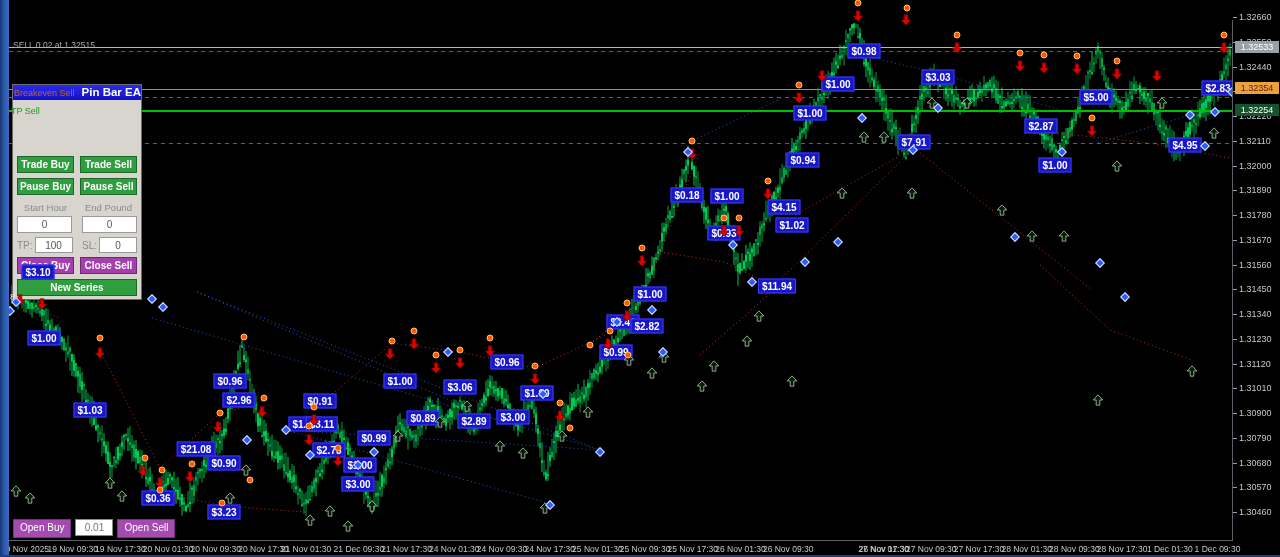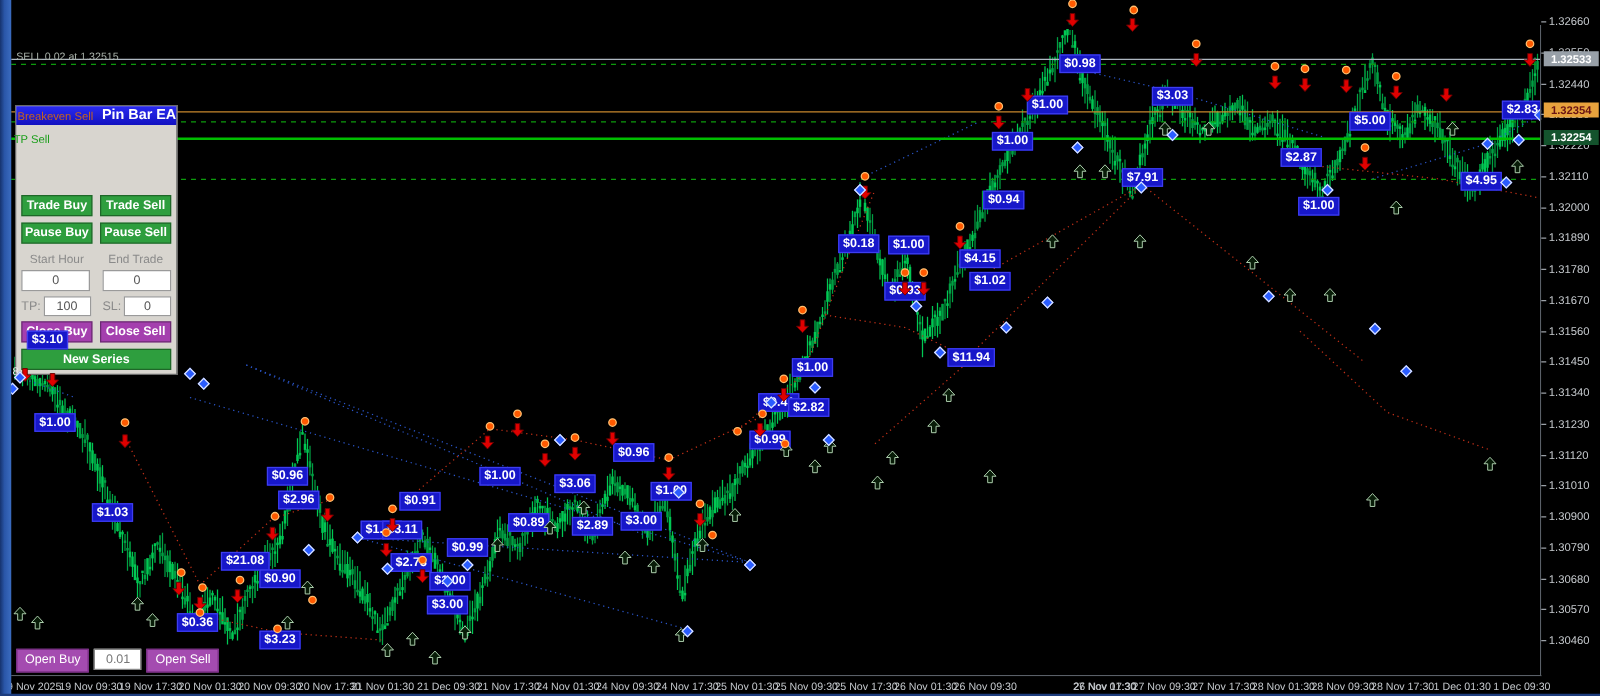--- a/index.html
+++ b/index.html
@@ -15,21 +15,21 @@
   .icon-chart{position:absolute;left:21px;top:4px;width:13px;height:11px;background:#123a7d;border:1px solid #0a2350;}
   .icon-chart i{position:absolute;bottom:1px;width:2px;background:#dfe8ff;}
   .ea-name{position:absolute;right:45px;top:5px;font-size:9px;color:#e0e4ea;}
   .ea-icon{position:absolute;right:32px;top:4px;width:10px;height:10px;border-radius:50%;background:radial-gradient(circle at 35% 35%,#7fb4ff,#1d55c8);}
   
   .price-axis{position:absolute;left:1233px;top:20px;width:47px;height:520px;background:#000;z-index:12;}
   .axis-sep-v{position:absolute;left:1232px;top:20px;width:1px;height:521px;background:#5a6068;z-index:12;}
   .axis-sep-h{position:absolute;left:9px;top:540px;width:1224px;height:1px;background:#5a6068;z-index:12;}
   .ptick{position:absolute;left:0;width:47px;font-size:9px;color:#c4c8cc;white-space:nowrap;}
   .ptick:before{content:"";display:inline-block;width:4px;height:1px;background:#9aa0a6;vertical-align:middle;margin-right:2px;}
-  .pbadge{position:absolute;left:2px;width:44px;font-size:9px;font-weight:bold;text-align:center;padding:1px 0;z-index:13;}
+  .pbadge{position:absolute;left:2px;width:44px;font-size:9px;font-weight:normal;text-align:center;padding:1px 0;z-index:13;}
   .time-axis{position:absolute;left:9px;top:541px;width:1224px;height:15px;background:#000;z-index:12;}
   .ttick{position:absolute;top:3px;font-size:8.5px;color:#c4c8cc;white-space:nowrap;transform:translateX(-50%);}
   
   #candles{position:absolute;left:0;top:0;z-index:2;}
   #connectors{position:absolute;left:0;top:0;z-index:3;}
   .hline{position:absolute;left:9px;width:1224px;z-index:4;}
   .anno{position:absolute;left:0;top:0;width:1280px;height:557px;z-index:6;pointer-events:none;}
   .tag{position:absolute;transform:translate(-50%,-50%);background:#1717c9;border:1px solid #3d3df0;
     color:#fff;font-size:10px;font-weight:bold;padding:0 3px;line-height:13px;white-space:nowrap;}
   .arrow{position:absolute;transform:translate(-50%,0);width:14px;height:16px;}
@@ -1329,21 +1329,21 @@
     <div class="prow" style="top:71px;">
       <div class="pbtn green">Trade Buy</div>
       <div class="pbtn green">Trade Sell</div>
     </div>
     <div class="prow" style="top:93px;">
       <div class="pbtn green">Pause Buy</div>
       <div class="pbtn green">Pause Sell</div>
     </div>
     <div class="prow" style="top:117px;">
       <div class="plabel">Start Hour</div>
-      <div class="plabel">End Trade</div>
+      <div class="plabel">End Pound</div>
     </div>
     <div class="prow" style="top:131px;">
       <input class="pinput" value="0" style="">
       <input class="pinput" value="0" style="">
     </div>
     <div class="prow" style="top:152px;">
       <div class="tpsl">
         <span>TP:</span>
         <input class="pinput" value="100" style="">
       </div>
@@ -1365,21 +1365,21 @@
       <div class="tag" style="left: 44px; top: 338px;">$1.00</div>
       <div class="tag" style="left: 90px; top: 410px;">$1.03</div>
       <div class="tag" style="left: 38px; top: 272px;">$3.10</div>
       <div class="tag" style="left: 196px; top: 449px;">$21.08</div>
       <div class="tag" style="left: 224px; top: 463px;">$0.90</div>
       <div class="tag" style="left: 158px; top: 498px;">$0.36</div>
       <div class="tag" style="left: 224px; top: 512px;">$3.23</div>
       <div class="tag" style="left: 152px; top: 527px;">$1.00</div>
       <div class="tag" style="left: 230px; top: 381px;">$0.96</div>
       <div class="tag" style="left: 239px; top: 400px;">$2.96</div>
-      <div class="tag" style="left: 336px; top: 401px;">$0.91</div>
+      <div class="tag" style="left: 320px; top: 401px;">$0.91</div>
       <div class="tag" style="left: 305px; top: 424px;">$1.43</div>
       <div class="tag" style="left: 322px; top: 424px;">$3.11</div>
       <div class="tag" style="left: 329px; top: 450px;">$2.73</div>
       <div class="tag" style="left: 374px; top: 438px;">$0.99</div>
       <div class="tag" style="left: 360px; top: 465px;">$1.00</div>
       <div class="tag" style="left: 358px; top: 484px;">$3.00</div>
       <div class="tag" style="left: 400px; top: 381px;">$1.00</div>
       <div class="tag" style="left: 423px; top: 418px;">$0.89</div>
       <div class="tag" style="left: 460px; top: 387px;">$3.06</div>
       <div class="tag" style="left: 474px; top: 421px;">$2.89</div>

